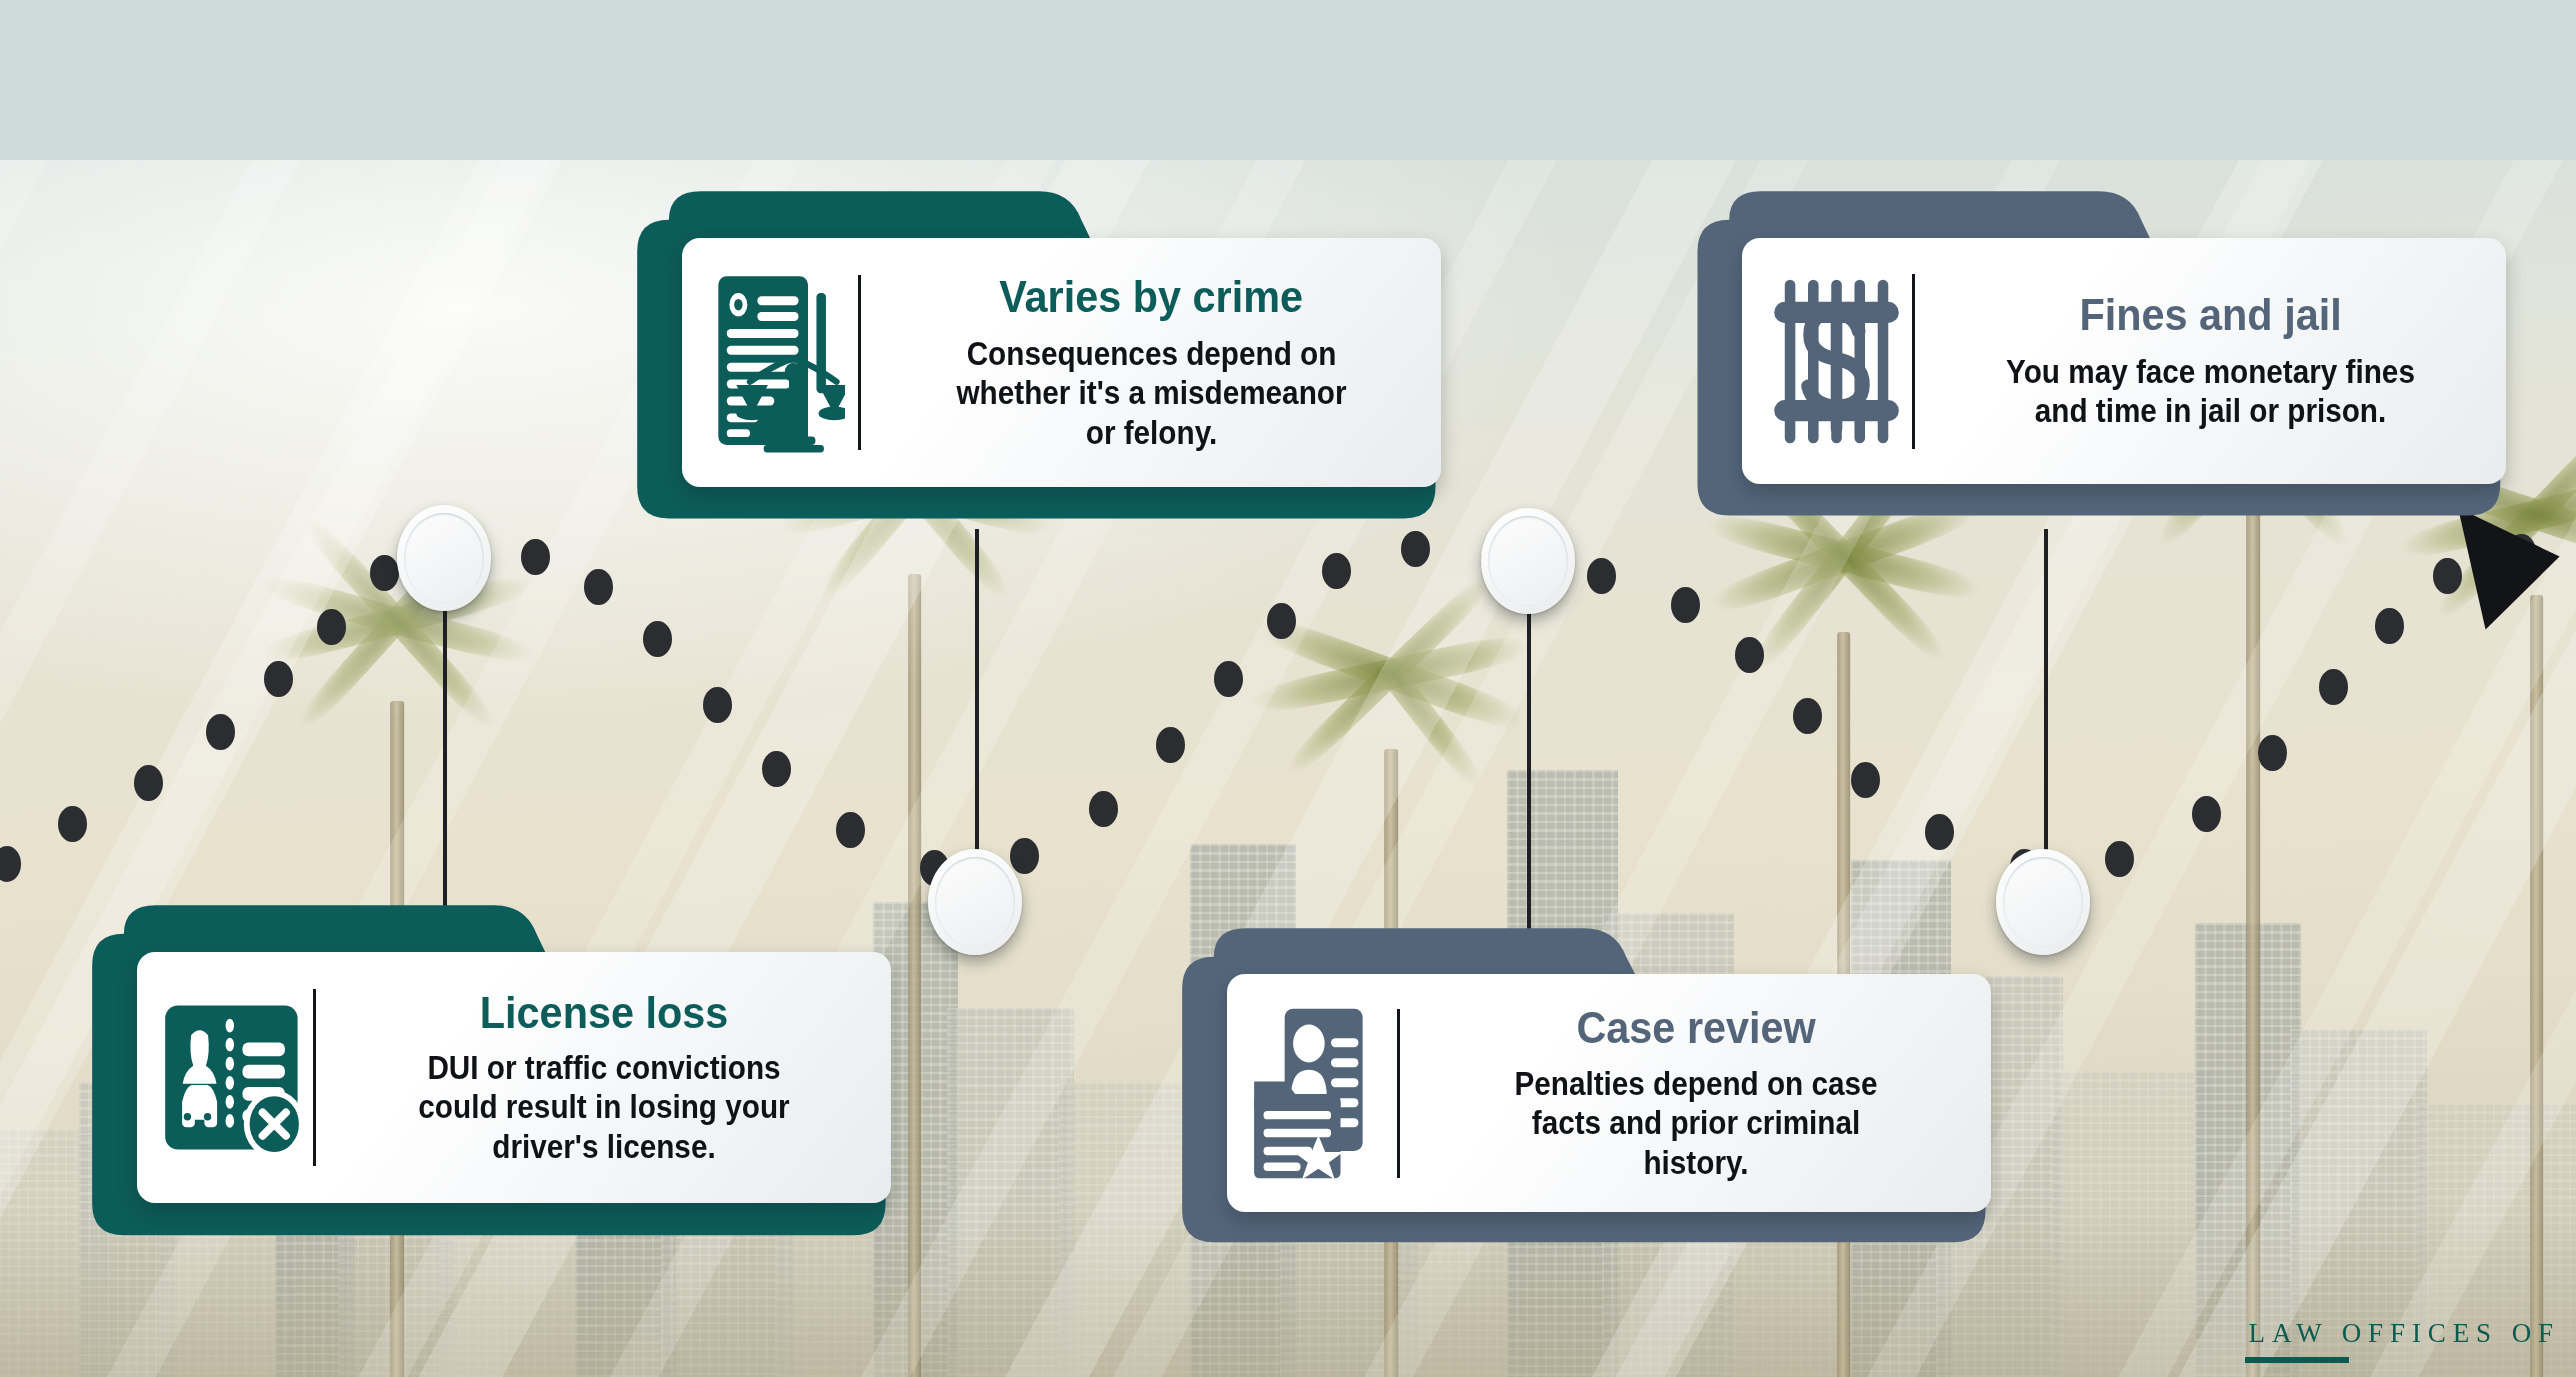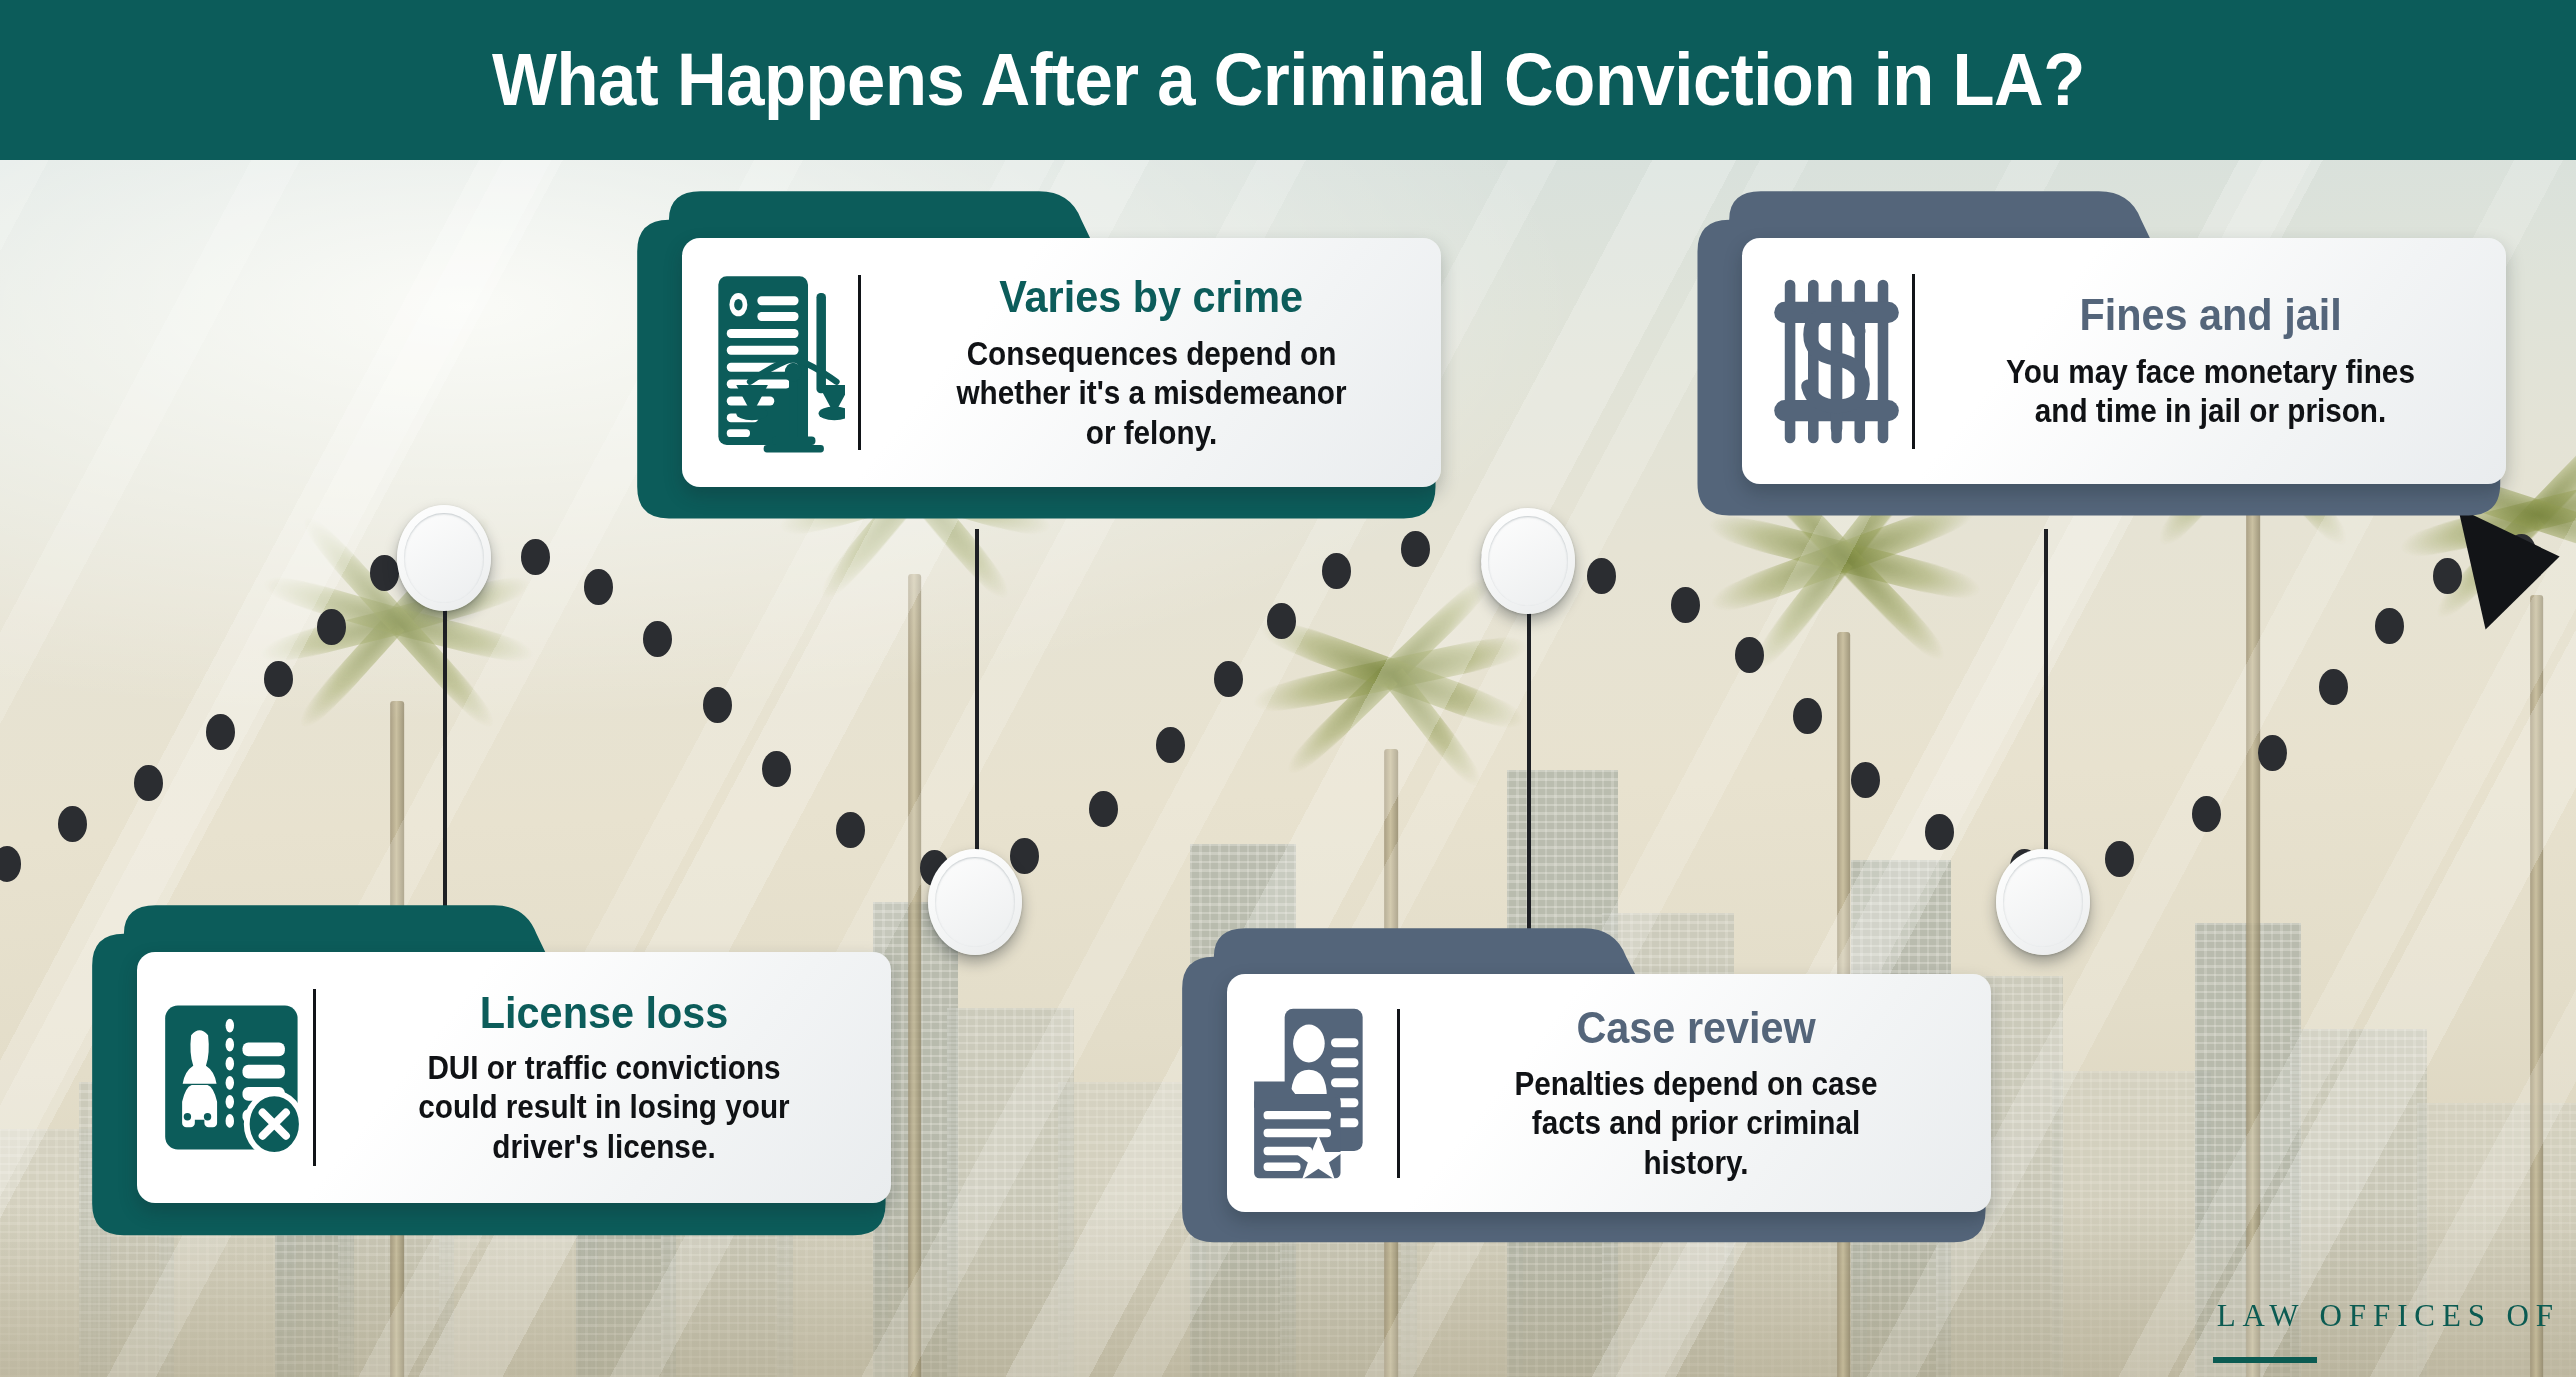--- a/index.html
+++ b/index.html
@@ -88,21 +88,21 @@
   .txt{flex:1 1 auto;display:flex;flex-direction:column;align-items:center;justify-content:center;
        text-align:center;box-sizing:border-box;}
   .c-title{font-weight:bold;line-height:1.05;transform:scaleX(.92);white-space:nowrap;
     font-family:"Liberation Sans", sans-serif;}
   .c-desc{color:#101215;line-height:1.2;font-weight:bold;transform:scaleX(.90);
     font-family:"Liberation Sans", sans-serif;}
 
   
   .logo{position:absolute;z-index:55;text-align:right;color:#0b5b52;
         font-family:"Liberation Serif", serif;}
-  .logo .l1{font-size:31px;letter-spacing:6.9px;line-height:1;margin-bottom:23px;
+  .logo .l1{font-size:27px;letter-spacing:6.9px;line-height:1;margin-bottom:7px;
             padding-left:3.2px;}
   .logo .l2{font-size:61px;line-height:.96;letter-spacing:0.5px;white-space:nowrap;}
   .logo .bar{height:5.8px;background:#0b5b52;width:104px;margin-top:3.2px;}
   .logo .barrow{display:flex;justify-content:flex-start;}
 </style>
 </head>
 <body>
 
 <div id="stage">
 
@@ -202,23 +202,20 @@
         <div class="frond" style="transform:scaleX(-1) rotate(14deg);"></div>
         <div class="frond" style="transform:scaleX(-1) rotate(-18deg);"></div>
       </div>
     </div>
 
     <div class="haze"></div>
     <div class="streaks"></div>
     <div class="streaks2"></div>
   </div>
 
-  <div class="header">
-    <h1>What Happens After a Criminal Conviction in LA?</h1>
-  </div>
 
   <div class="dots">
     <div class="dot" style="left:-7.4px;top:846px;"></div>
     <div class="dot" style="left:58px;top:806px;"></div>
     <div class="dot" style="left:134px;top:765px;"></div>
     <div class="dot" style="left:206px;top:714px;"></div>
     <div class="dot" style="left:264px;top:661px;"></div>
     <div class="dot" style="left:317px;top:609px;"></div>
     <div class="dot" style="left:370px;top:555px;"></div>
     <div class="dot" style="left:437px;top:526px;"></div>

